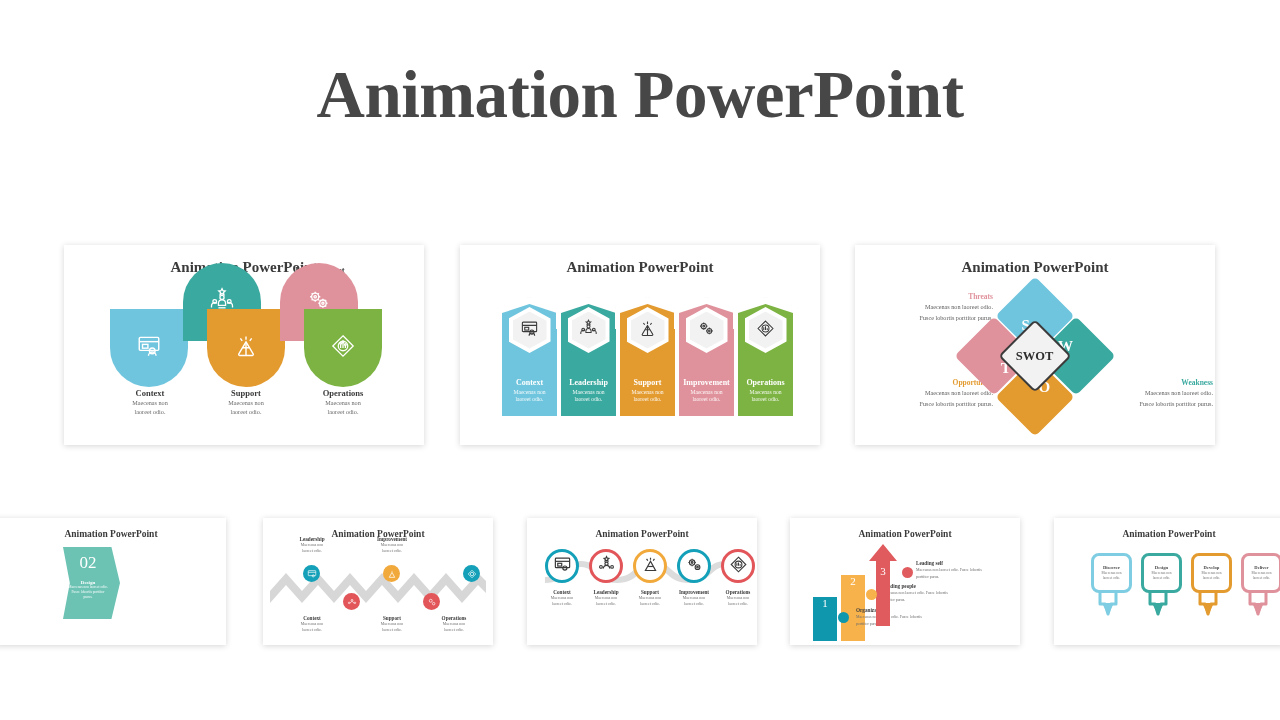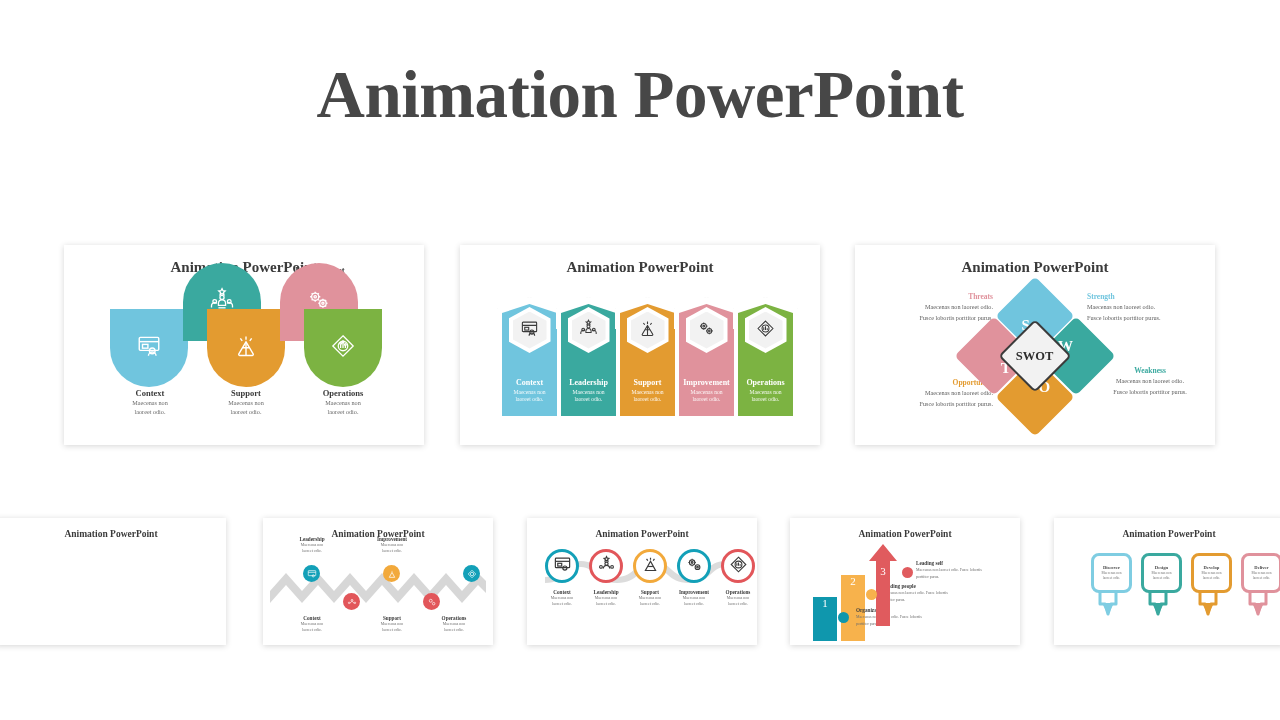--- a/index.html
+++ b/index.html
@@ -415,31 +415,26 @@
 
     <div class="card c3 s3">
       <div class="card-title">Animation PowerPoint</div>
       <div class="stage swot">
 
         <div class="sw-txt" style="left:12px; top:14px; text-align:right;">
           <span class="h" style="color:#e0929c;">Threats</span>
           <span class="p">Maecenas non laoreet odio.</span>
           <span class="p">Fusce lobortis porttitor purus.</span>
         </div>
-        <div class="sw-txt" style="left:232px; top:14px; text-align:left;">
-          <span class="h" style="color:#70c5de;">Strength</span>
-          <span class="p">Maecenas non laoreet odio.</span>
-          <span class="p">Fusce lobortis porttitor purus.</span>
-        </div>
         <div class="sw-txt" style="left:12px; top:100px; text-align:right;">
           <span class="h" style="color:#e39b30;">Opportunity</span>
           <span class="p">Maecenas non laoreet odio.</span>
           <span class="p">Fusce lobortis porttitor purus.</span>
         </div>
-        <div class="sw-txt" style="left:232px; top:88px; text-align:center;">
+        <div class="sw-txt" style="left:232px; top:100px; text-align:right;">
           <span class="h" style="color:#3aa99f;">Weakness</span>
           <span class="p">Maecenas non laoreet odio.</span>
           <span class="p">Fusce lobortis porttitor purus.</span>
         </div>
 
         <div class="dia" style="left:152px; top:10px; background:#70c5de; align-items:flex-end; padding-bottom:6px;">
           <span>S</span>
         </div>
         <div class="dia" style="left:193px; top:50px; background:#3aa99f; justify-content:flex-start; padding-left:6px;">
           <span>W</span>
@@ -455,20 +450,25 @@
         </div>
       </div>
     </div>
   </div>
 
   <div class="row2">
 
     <div class="card c4 s4">
       <div class="card-title">Animation PowerPoint</div>
       <div class="stage chevs">
+        <div class="chev" style="left:67px; background:#6cc3b4;">
+          <span class="num">02</span>
+          <span class="ch-h">Design</span>
+          <span class="ch-p">Maecenas non laoreet odio. Fusce lobortis porttitor purus.</span>
+        </div>
       </div>
     </div>
 
     <div class="card c5 s5">
       <div class="card-title">Animation PowerPoint</div>
       <div class="stage zig">
         <svg class="zz" width="216" height="36" viewBox="0 0 216 36">
           <path d="M0 20 L16 2 L32 20 L48 2 L64 20 L80 2 L96 20 L112 2 L128 20 L144 2 L160 20 L176 2 L192 20 L208 2 L216 10
                    L216 22 L208 14 L192 32 L176 14 L160 32 L144 14 L128 32 L112 14 L96 32 L80 14 L64 32 L48 14 L32 32 L16 14 L0 32 Z" fill="#d7d7d7"></path>
         </svg>

